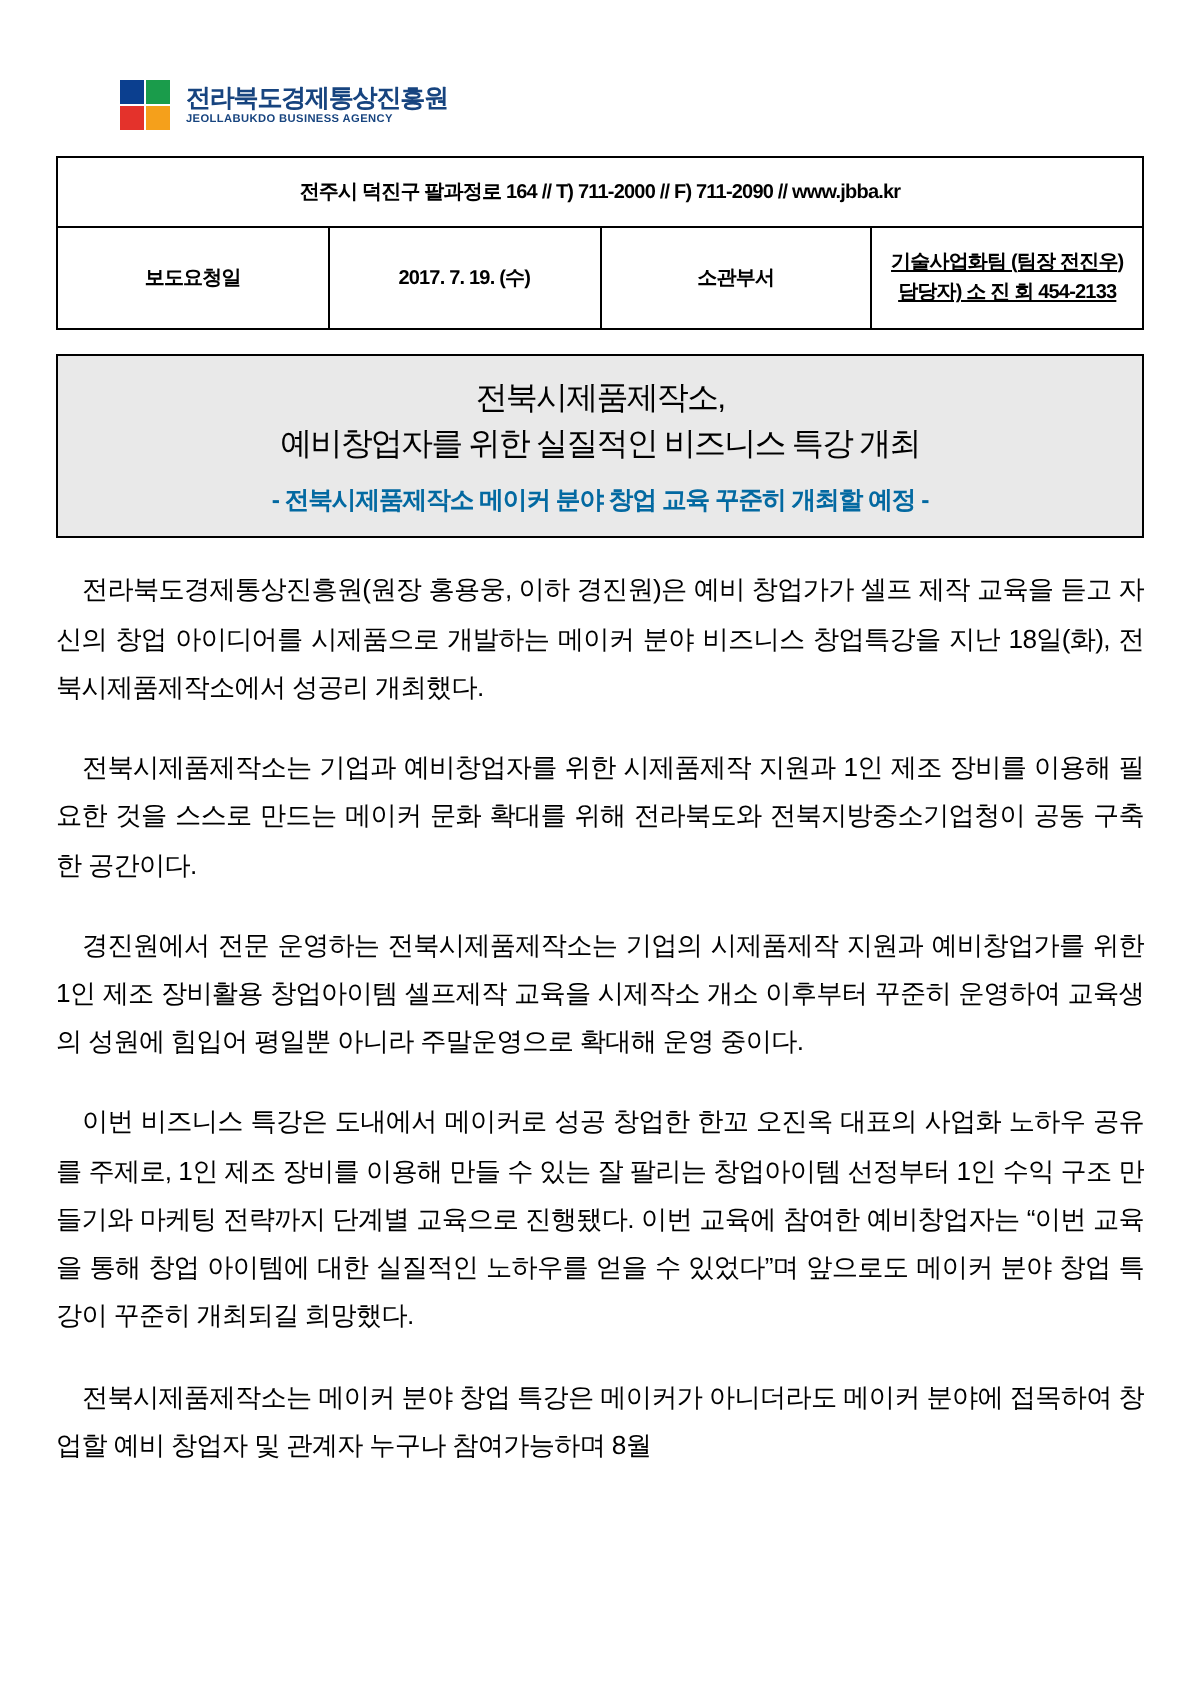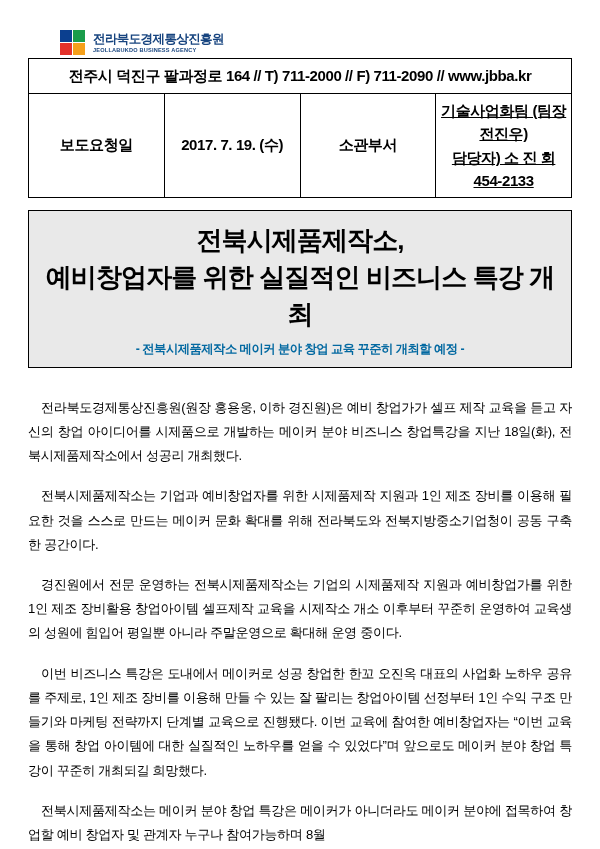--- a/index.html
+++ b/index.html
@@ -18,24 +18,25 @@
     position: relative;
     width: 600px;
     height: 849px;
     box-sizing: border-box;
     padding: 10px 28px 0 28px;
   }
 
   
   .header {
     display: flex;
-    align-items: flex-end;
+    align-items: center;
     justify-content: space-between;
     height: 46px;
     padding: 0 4px;
+    margin-top: 20px;
   }
   .logo-block {
     display: flex;
     align-items: center;
     gap: 7px;
     padding-left: 28px;
   }
   .logo-mark {
     width: 26px;
     height: 26px;
@@ -81,21 +82,21 @@
   table.info {
     width: 100%;
     border-collapse: collapse;
     table-layout: fixed;
     margin-top: 2px;
   }
   table.info td {
     border: 1px solid #000;
     text-align: center;
     vertical-align: middle;
-    font-size: 15px;
+    font-size: 10px;
     font-weight: bold;
     letter-spacing: -0.4px;
     padding: 5px 2px;
   }
   td.addr-row {
     height: 24px;
     font-size: 11.8px;
   }
   td.lbl {
     width: 88px;
@@ -118,37 +119,37 @@
   
   .headline {
     margin-top: 12px;
     border: 1.5px solid #000;
     background: #e9e9e9;
     text-align: center;
     padding: 11px 6px 9px 6px;
   }
   .headline .l1,
   .headline .l2 {
-    font-size: 26px;
-    font-weight: bold;
+    font-size: 16px;
+    font-weight: normal;
     letter-spacing: -0.9px;
     line-height: 1.42;
     color: #000;
   }
   .headline .sub {
     margin-top: 8px;
     font-size: 12.3px;
     font-weight: bold;
     letter-spacing: -0.5px;
     color: #0369a1;
   }
 
   
   .body {
-    margin-top: 28px;
+    margin-top: 14px;
   }
   .para {
     font-size: 13.1px;
     line-height: 1.85;
     letter-spacing: -0.35px;
     text-align: justify;
     text-justify: inter-ideograph;
     text-indent: 13px;
     margin: 0 0 16px 0;
     word-break: break-all;

